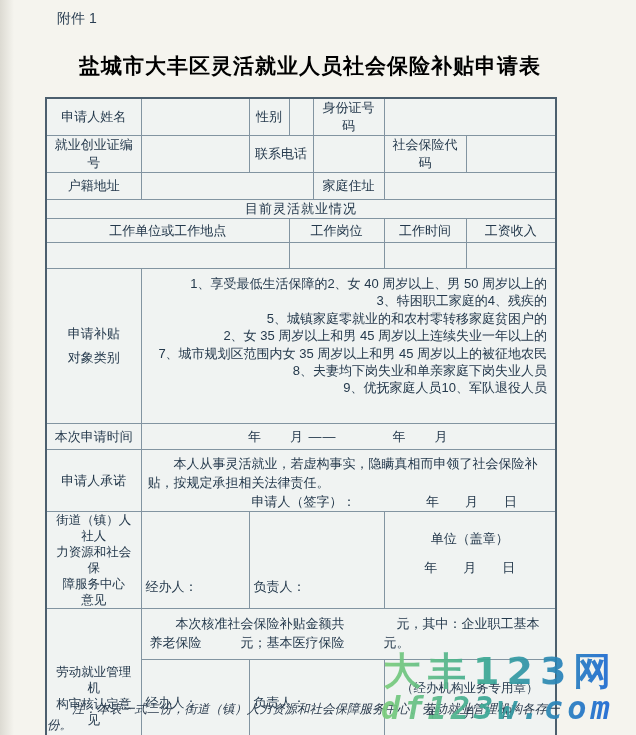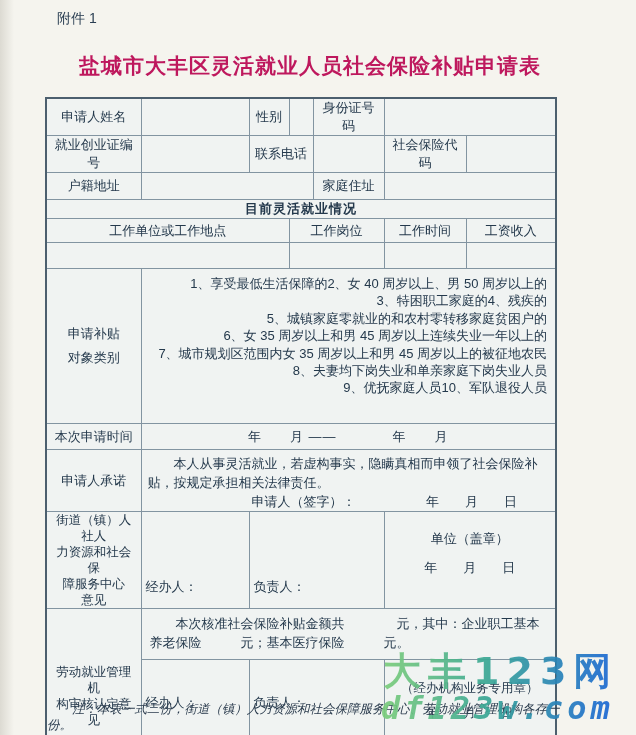--- a/index.html
+++ b/index.html
@@ -6,38 +6,38 @@
   body{
     width:636px;height:735px;position:relative;overflow:hidden;
     background:#f5f4ee;
     font-family:"Liberation Sans","DejaVu Sans",sans-serif;
     color:#24394c;
   }
   .scan-edge{position:absolute;left:0;top:0;bottom:0;width:14px;
     background:linear-gradient(90deg,#dcdad2 0,#f5f4ee 100%);}
   .attach{position:absolute;left:57px;top:10px;font-size:14px;color:#2a3e52;}
   .title{position:absolute;left:0;right:16px;top:52px;text-align:center;
-    font-size:21px;font-weight:bold;letter-spacing:1px;color:#be185d;}
+    font-size:21px;font-weight:bold;letter-spacing:1px;color:#000000;}
 
   table.form{
     position:absolute;left:45px;top:97px;width:510px;
     border-collapse:collapse;table-layout:fixed;
     background:#f0f3f2;border:2px solid #4c5f6e;
   }
   td{
     border:1px solid #8294a1;font-size:13px;color:#24394c;
     padding:0 4px;text-align:center;vertical-align:middle;
     overflow:hidden;
   }
   .r1 td{height:26px}.r2 td{height:26px}.r3 td{height:26px}
   .r4 td{height:18px}.r5 td{height:23px}.r6 td{height:25px}
   .r7 td{height:148px}.r8 td{height:25px}.r9 td{height:58px}
   .r10 td{height:71px}.r11 td{height:45px}.r12 td{height:88px}
 
-  .sec{font-weight:bold;letter-spacing:1px;}
+  .sec{font-weight:normal;letter-spacing:1px;}
   .vlbl{line-height:24px;}
   .slbl{font-size:12.5px;line-height:16px;}
   .cat{text-align:right;vertical-align:top;padding:6px 8px 0;}
   .cl{line-height:17.4px;white-space:nowrap;font-size:13px;}
   .c-a{display:inline-block;width:142px;}
   .center-val{letter-spacing:1px;}
   .promise{vertical-align:top;padding:3px 6px 0;font-family:Liberation Serif, serif;}
   .promise p{margin:1px 0 0;text-align:left;text-indent:2em;line-height:19px;font-size:13px;}
   .signrow{display:flex;justify-content:space-between;padding:1px 32px 0 104px;font-size:13px;}
   .op{text-align:left;}
@@ -127,21 +127,21 @@
 
   <tr class="r7">
     <td class="vlbl">
       <div>申请补贴</div>
       <div>对象类别</div>
     </td>
     <td colspan="6" class="cat">
       <div class="cl"><span class="c-a">1、享受最低生活保障的</span><span>2、女 40 周岁以上、男 50 周岁以上的</span></div>
       <div class="cl"><span class="c-a">3、特困职工家庭的</span><span>4、残疾的</span></div>
       <div class="cl">5、城镇家庭零就业的和农村零转移家庭贫困户的</div>
-      <div class="cl">6、女 35 周岁以上和男 45 周岁以上连续失业一年以上的</div>
+      <div class="cl">2、女 35 周岁以上和男 45 周岁以上连续失业一年以上的</div>
       <div class="cl">7、城市规划区范围内女 35 周岁以上和男 45 周岁以上的被征地农民</div>
       <div class="cl">8、夫妻均下岗失业和单亲家庭下岗失业人员</div>
       <div class="cl"><span class="c-a">9、优抚家庭人员</span><span>10、军队退役人员</span></div>
     </td>
   </tr>
 
   <tr class="r8">
     <td>本次申请时间</td>
     <td colspan="6" class="center-val">年　　月 ——　　　　年　　月</td>
   </tr>

